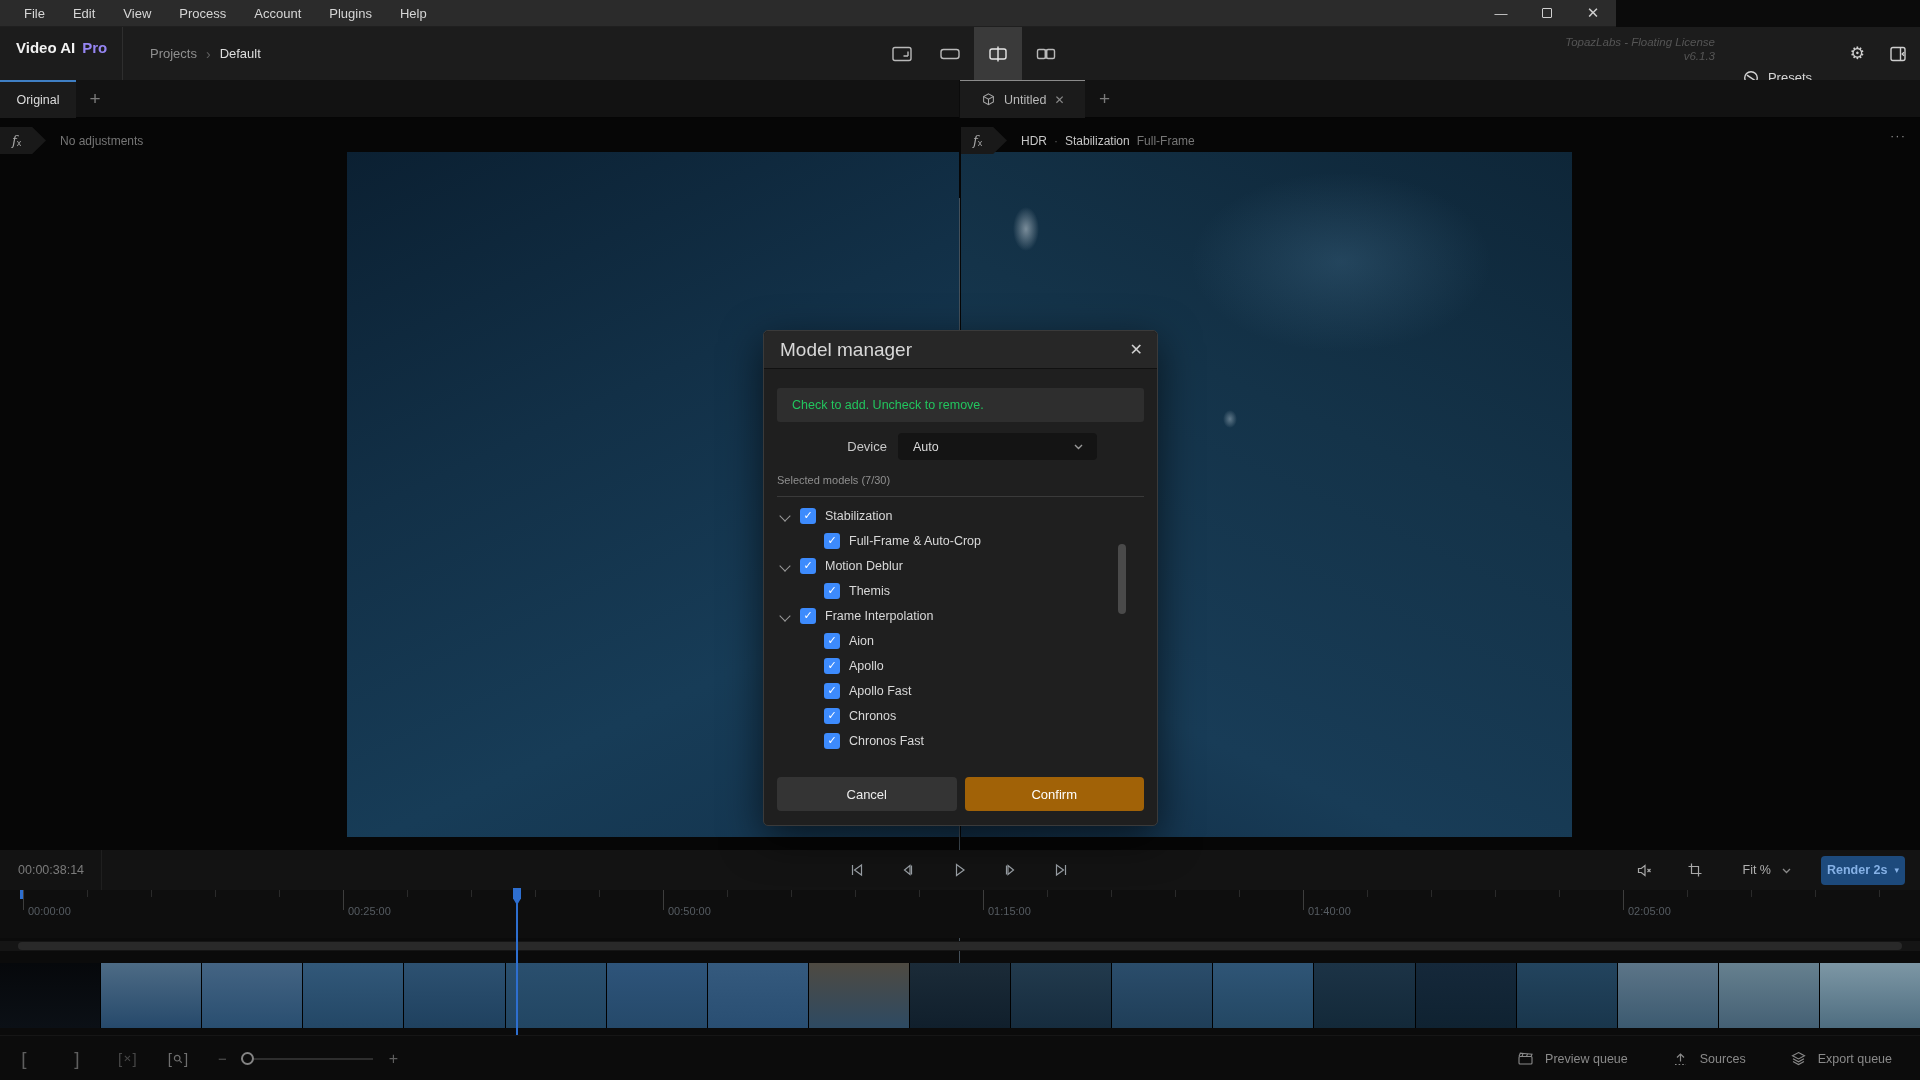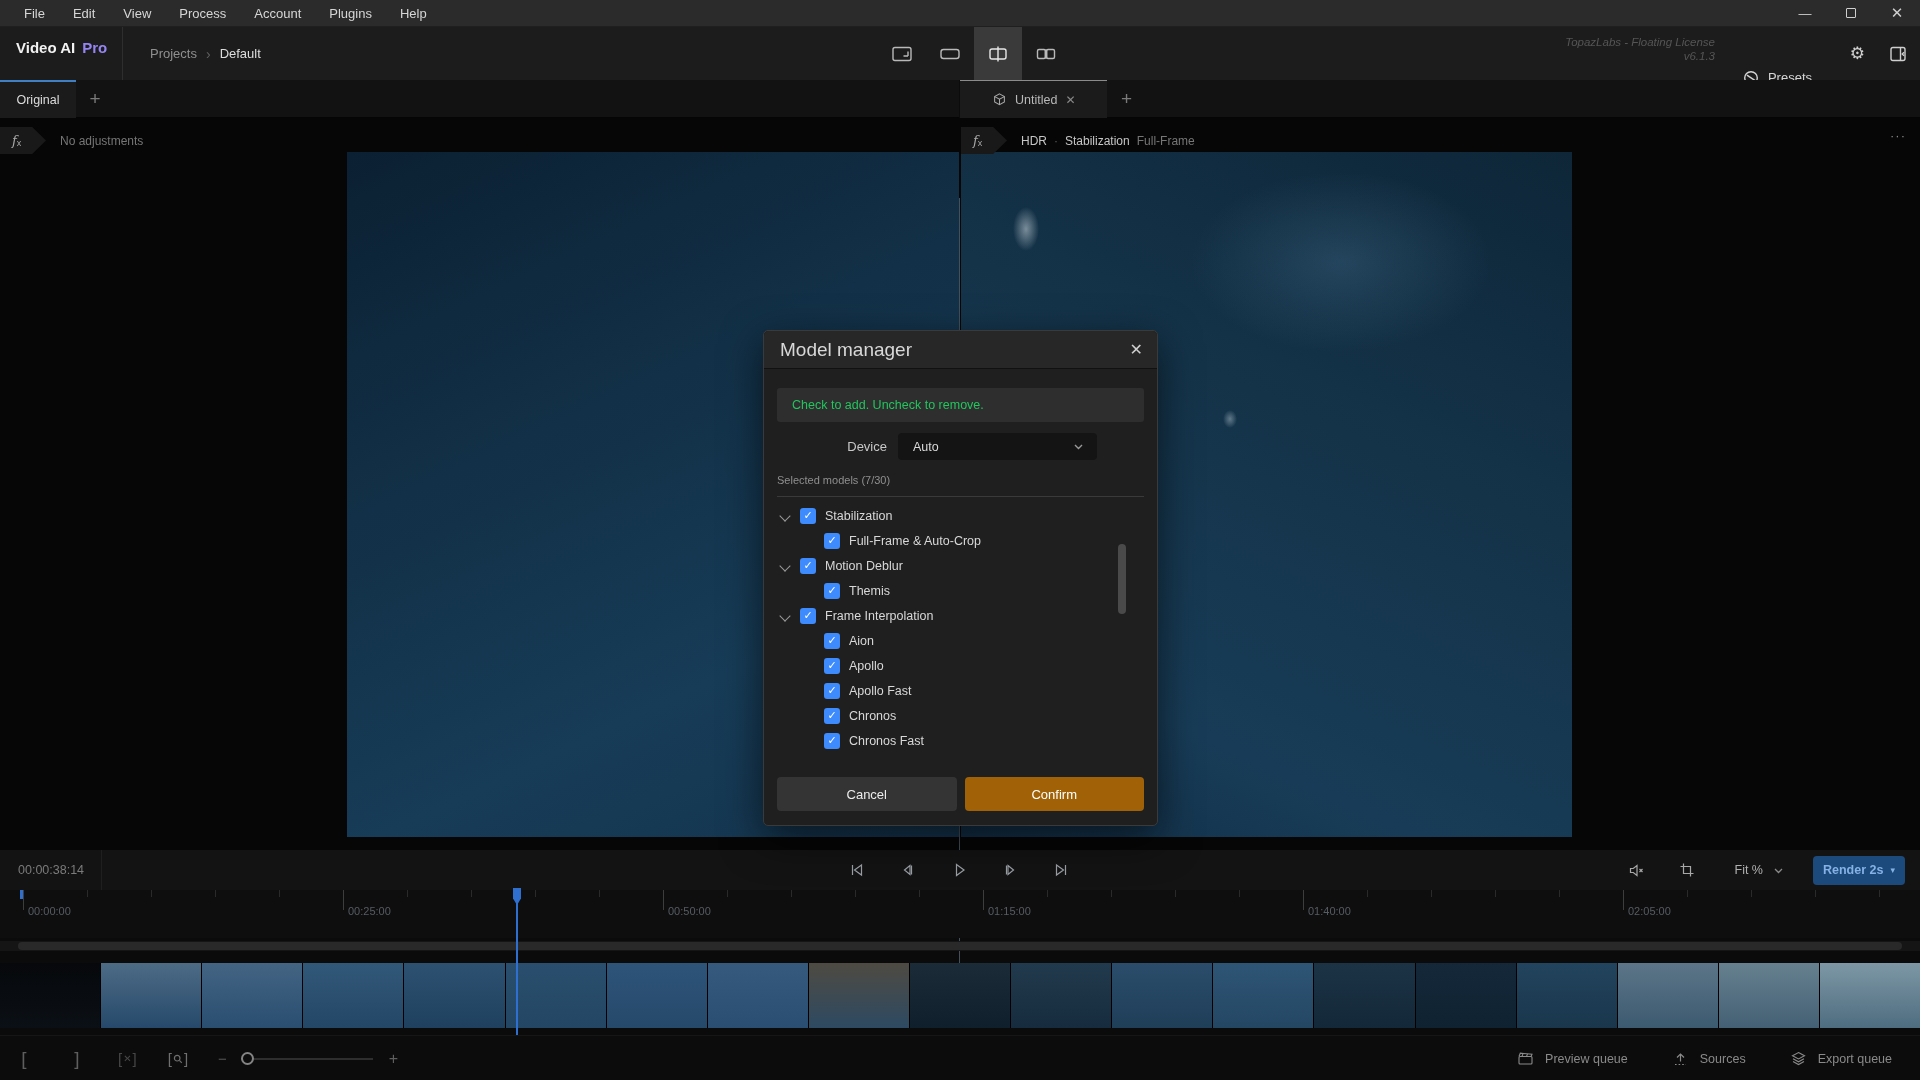--- a/index.html
+++ b/index.html
@@ -1,21 +1,21 @@
 <!DOCTYPE html>
 <html><head>
 <meta charset="utf-8">
 <style>
   * { margin:0; padding:0; box-sizing:border-box; }
   html,body { width:1920px; height:1080px; background:#0b0b0b; overflow:hidden;
               font-family:"Liberation Sans","DejaVu Sans",sans-serif; color:#d8d8d8; }
   svg { display:block; }
 
   
-  .titlebar { position:absolute; left:0; top:0; width:1920px; height:27px; background:#2b2b2b;
+  .titlebar { position:absolute; left:0; top:0; width:1616px; height:27px; background:#2b2b2b;
               display:flex; align-items:center; border-bottom:1px solid #1f1f1f; }
   .menus { display:flex; align-items:center; padding-left:10px; }
   .menu-item { font-size:13px; color:#d6d6d6; padding:0 14px; cursor:default; }
   .wincontrols { margin-left:auto; display:flex; align-items:center; height:27px; }
   .winbtn { width:46px; height:27px; display:flex; align-items:center; justify-content:center;
             color:#cfcfcf; font-size:13px; }
   .maxbox { width:10px; height:10px; border:1.2px solid #cfcfcf; border-radius:1px; }
   .winbtn.close { font-size:15px; }
 
   
@@ -35,21 +35,21 @@
              color:#555555; font-size:11.5px; line-height:14px; }
   .presets { position:absolute; right:108px; top:0; height:53px; display:flex; align-items:center; gap:8px;
              color:#d5d5d5; font-size:13px;margin-top:24px; }
   .gearbtn { position:absolute; right:55px; top:0; height:53px; display:flex; align-items:center; color:#cfcfcf; font-size:17px; }
   .panelbtn { position:absolute; right:12px; top:0; height:53px; display:flex; align-items:center; color:#cfcfcf; }
 
   
   .tabstrip { position:absolute; top:80px; height:38px; background:#121212; border-bottom:1px solid #050505; }
   .ts-left { left:0; width:959px; }
   .ts-right { left:960px; width:960px; }
-  .tab { height:38px; display:flex; align-items:center; gap:8px; padding:0 32px; font-size:12.5px; }
+  .tab { height:38px; display:flex; align-items:center; gap:8px; padding:0 21px; font-size:12.5px; }
   .tab.active-l { background:#1b1b1b; border-top:2px solid #3f7fc4; color:#dcdcdc; width:76px; justify-content:center; }
   .tab.active-r { background:#1b1b1b; border-top:1px solid #8b8b8b; color:#b9b9b9; }
   .tab-close { color:#8a8a8a; font-size:12px; }
   .tab-add { width:38px; height:38px; display:flex; align-items:center; justify-content:center;
              color:#7a7a7a; font-size:19px; font-weight:300; }
   .ts-right { display:flex; } .ts-left { display:flex; }
 
   
   .preview { position:absolute; left:0; top:118px; width:1920px; height:732px; background:#060606; }
   .video { position:absolute; top:34px; height:685px; }
@@ -107,21 +107,21 @@
 
   
   .transport { position:absolute; left:0; top:850px; width:1920px; height:40px; background:#131313; }
   .transport::before { content:""; position:absolute; left:101px; top:0; width:1px; height:40px; background:#1f1f1f; }
   .timecode { position:absolute; left:18px; top:0; height:40px; display:flex; align-items:center;
               font-size:12.5px; color:#7b7b7b; }
   .tbtns { position:absolute; left:845px; top:0; height:40px; display:flex; align-items:center; gap:27px; color:#9aa0a6; }
   .tright { position:absolute; right:15px; top:0; height:40px; display:flex; align-items:center; color:#a8a8a8; }
   .ticon { display:flex; align-items:center; justify-content:center; width:24px; }
   .fitsel { display:flex; align-items:center; gap:9px; margin:0 28px 0 36px; font-size:12.5px; color:#b0b0b0; }
-  .renderbtn { width:92px; height:29px; background:#1d4a7c; border-radius:4px; display:flex; align-items:center;
+  .renderbtn { width:84px; height:29px; background:#1d4a7c; border-radius:4px; display:flex; align-items:center;
                justify-content:center; gap:7px; color:#85b1e6; font-size:12.5px; font-weight:700; }
   .renderbtn .caret { font-size:9px; font-weight:400; }
 
   
   .ruler { position:absolute; left:0; top:890px; width:1920px; height:48px; background:#0e0e0e; }
   .tick { position:absolute; top:0; width:1px; height:7px; background:#2a2a2a; }
   .tick.major { height:20px; background:#3d3d3d; }
   .tick-label { position:absolute; top:15px; font-size:11px; color:#565c62; }
   .inpoint { position:absolute; left:20px; top:0; width:4px; height:9px; background:#2e6fd0; }
   .scrollstrip { position:absolute; left:0; top:941px; width:1920px; height:10px; background:#151515; }

